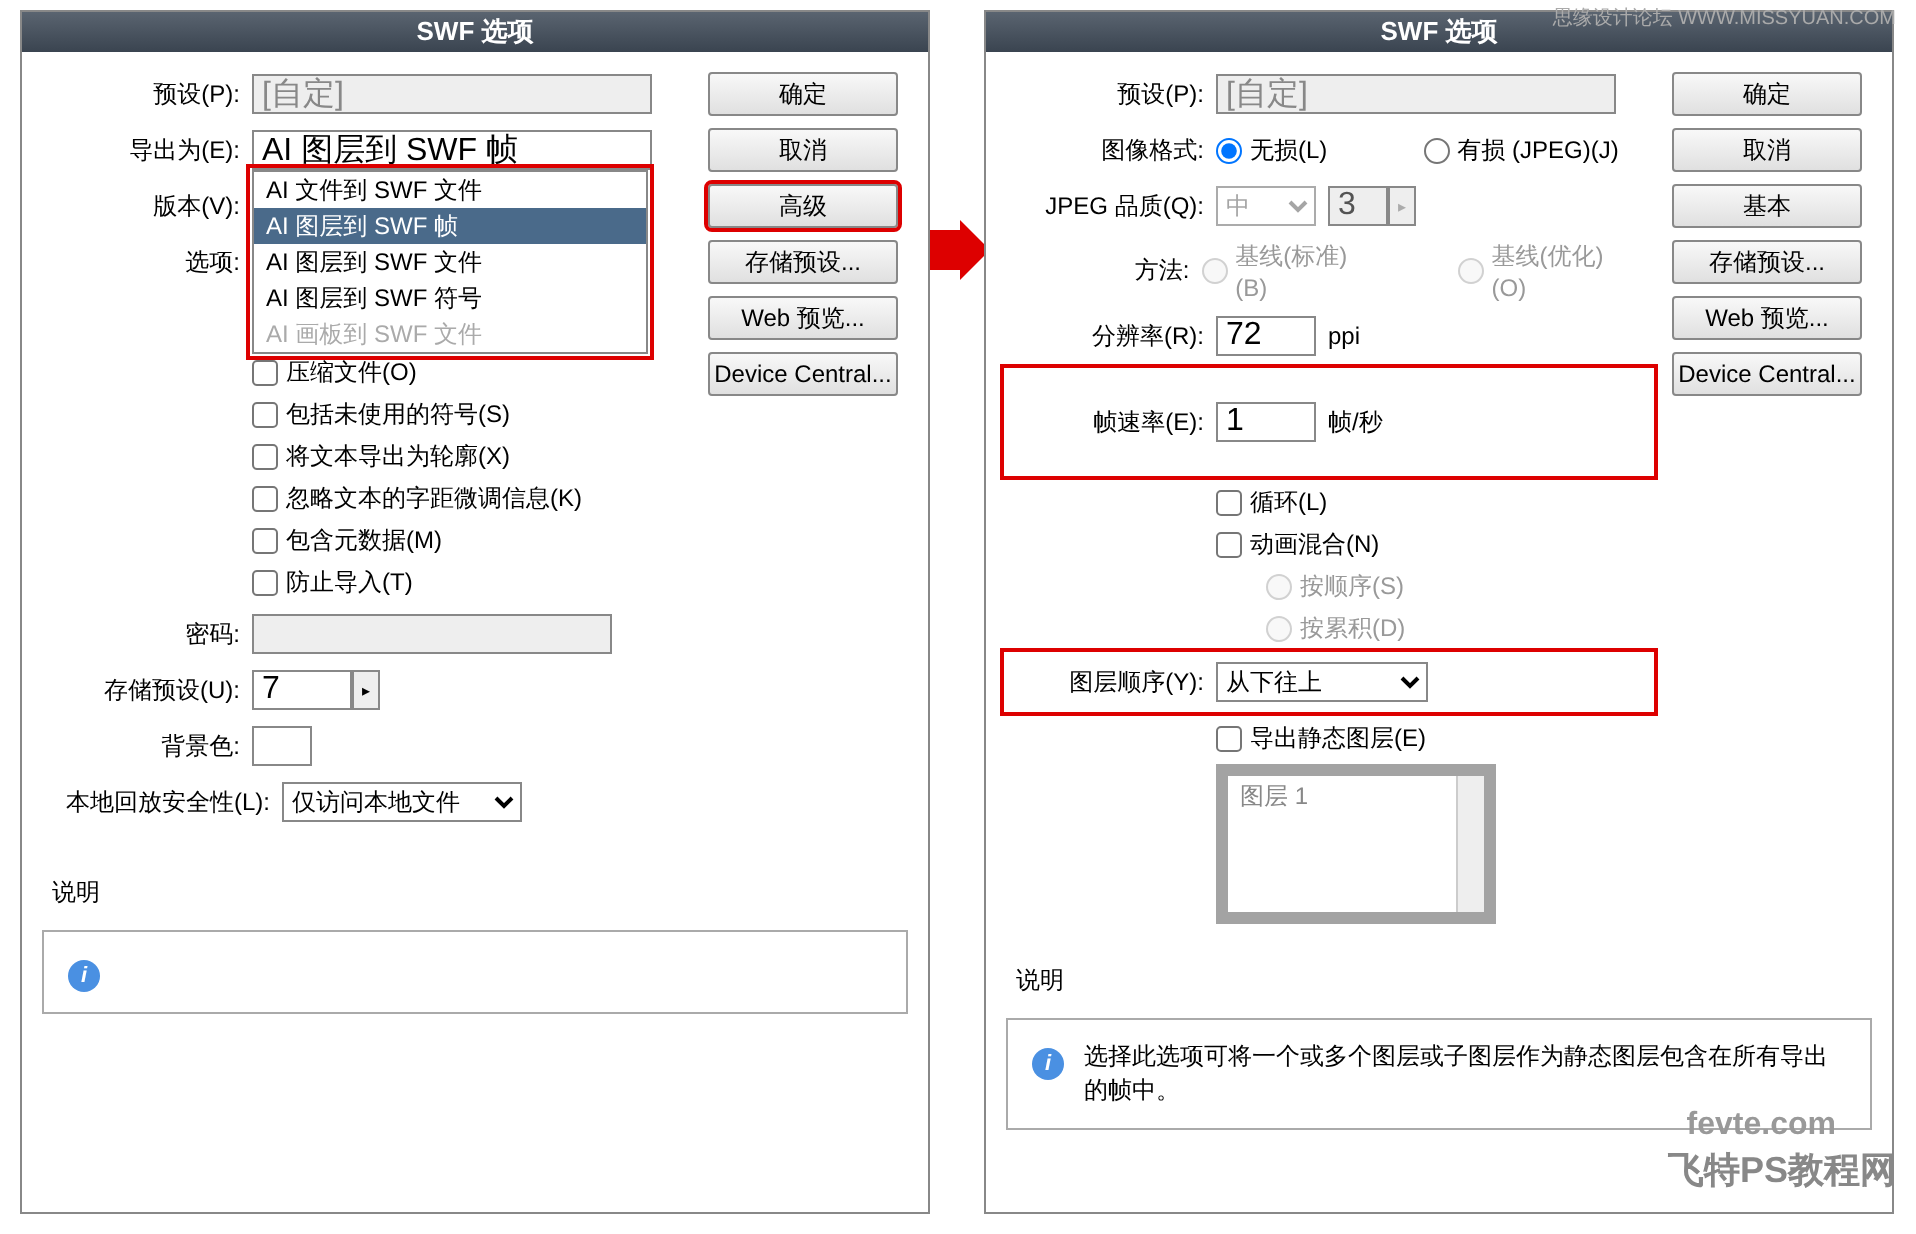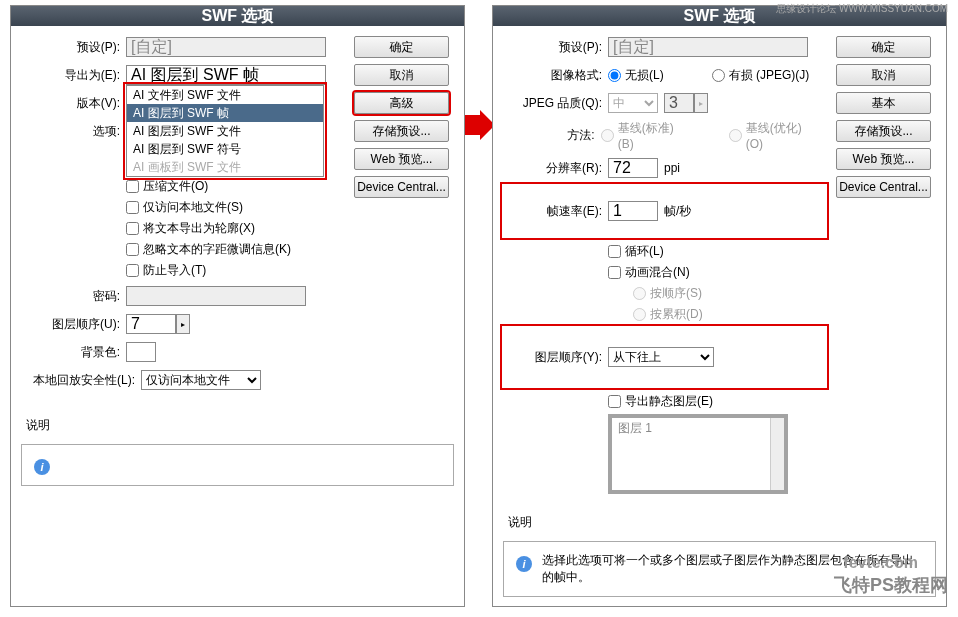--- a/index.html
+++ b/index.html
@@ -1,20 +1,20 @@
 <!DOCTYPE html>
 <html><head>
 <meta charset="utf-8">
 <style>
 * { box-sizing: border-box; margin: 0; padding: 0; }
 body { font-family: "Microsoft YaHei", SimSun, sans-serif; font-size: 12px; background: #fff; width: 958px; height: 617px; position: relative; }
 .dialog { position: absolute; width: 455px; height: 602px; border: 1px solid #888; background: #fff; top: 5px; }
 .dialog.left { left: 10px; }
 .dialog.right { left: 492px; }
-.titlebar { background: linear-gradient(to bottom, #5a6470, #3a4450); height: 20px; color: #fff; text-align: center; line-height: 20px; font-size: 16px; font-weight: bold; position: relative; }
+.titlebar { background: linear-gradient(to bottom, #5a6470, #3a4450); height: 20px; color: #fff; text-align: center; line-height: 20px; font-size: 13px; font-weight: bold; position: relative; }
 .content { display: flex; padding: 10px; }
 .form-area { flex: 1; padding-right: 10px; }
 .button-col { width: 100px; }
 .btn { display: block; width: 95px; height: 22px; margin-bottom: 6px; background: linear-gradient(to bottom, #f8f8f8, #e0e0e0); border: 1px solid #888; border-radius: 2px; font-size: 12px; cursor: pointer; }
 .btn.highlight-red { outline: 2px solid #d00; }
 .row { display: flex; align-items: center; margin-bottom: 6px; min-height: 22px; }
 .label { width: 105px; text-align: right; padding-right: 6px; }
 .input-text { border: 1px solid #888; height: 20px; padding: 0 4px; font-size: 16px; }
 .select { border: 1px solid #888; height: 20px; font-size: 12px; background: #fff; }
 .preset-select { width: 200px; background: #eee; color: #888; }
@@ -28,21 +28,21 @@
 .checkbox-row { display: flex; align-items: center; margin-bottom: 4px; padding-left: 105px; }
 .checkbox-row input { margin-right: 4px; }
 .radio-row { display: flex; align-items: center; gap: 32px; }
 .radio-row label { margin-right: 16px; display: flex; align-items: center; }
 .radio-row input { margin-right: 4px; }
 .small-input { width: 50px; }
 .spinner-btn { width: 14px; height: 20px; border: 1px solid #888; background: #eee; font-size: 8px; cursor: pointer; }
 .desc-box { border: 1px solid #aaa; margin: 10px; padding: 10px 12px; display: flex; align-items: flex-start; gap: 10px; }
 .info-icon { width: 16px; height: 16px; border-radius: 50%; background: #4a90e2; color: #fff; text-align: center; line-height: 16px; font-size: 11px; font-style: italic; font-weight: bold; flex-shrink: 0; margin-top: 4px; }
 .color-swatch { width: 30px; height: 20px; border: 1px solid #888; background: #fff; cursor: pointer; }
-.static-list { width: 180px; height: 80px; border: 4px solid #a3a3a3; background: #fff; margin-left: 105px; position: relative; }
+.static-list { width: 140px; height: 80px; border: 6px solid #a3a3a3; background: #fff; margin-left: 105px; position: relative; }
 .static-list-item { padding: 2px 6px; color: #888; }
 .static-list-scroll { position: absolute; right: 0; top: 0; bottom: 0; width: 14px; background: #eee; border-left: 1px solid #ccc; }
 .watermark1 { position: absolute; right: 40px; bottom: 45px; color: #999; font-size: 16px; font-weight: bold; }
 .watermark2 { position: absolute; right: 10px; bottom: 20px; color: #888; font-size: 18px; font-weight: bold; }
 .arrow { position: absolute; top: 110px; left: 465px; width: 30px; height: 30px; }
 .desc-header { font-size: 12px; margin: 10px 0 0 15px; }
 .radio-disabled { color: #999; }
 .top-watermark { position: absolute; right: 10px; top: 2px; color: #aaa; font-size: 10px; }
 </style>
 </head>
@@ -75,40 +75,44 @@
       <div class="row">
         <span class="label">选项:</span>
       </div>
       <div style="height:30px"></div>
       <div class="checkbox-row">
           <input type="checkbox" style="">
           <span>压缩文件(O)</span>
         </div>
       <div class="checkbox-row">
           <input type="checkbox" style="">
-          <span>仅访问本地文件(S)</span>
+          <span>包括未使用的符号(S)</span>
         </div>
       <div class="checkbox-row">
           <input type="checkbox" style="">
           <span>将文本导出为轮廓(X)</span>
         </div>
       <div class="checkbox-row">
           <input type="checkbox" style="">
           <span>忽略文本的字距微调信息(K)</span>
+        </div>
+      <div class="checkbox-row">
+          <input type="checkbox" style="">
+          <span>包含元数据(M)</span>
         </div>
       <div class="checkbox-row">
           <input type="checkbox" style="">
           <span>防止导入(T)</span>
         </div>
       <div class="row" style="margin-top:6px">
         <span class="label">密码:</span>
         <input class="input-text" style="width: 180px; background: rgb(238, 238, 238);" disabled="">
       </div>
       <div class="row">
-        <span class="label">图层顺序(U):</span>
+        <span class="label">存储预设(U):</span>
         <input class="input-text small-input" value="7" style="">
         <button class="spinner-btn">▸</button>
       </div>
       <div class="row">
         <span class="label">背景色:</span>
         <div class="color-swatch"></div>
       </div>
       <div class="row">
         <span class="label" style="width:120px">本地回放安全性(L):</span>
         <select class="select" style="width:120px"><option>仅访问本地文件</option></select>
@@ -192,21 +196,21 @@
           <span>动画混合(N)</span>
         </div>
       <div class="checkbox-row radio-disabled" style="padding-left:130px">
           <input type="radio" disabled="" style="">
           <span>按顺序(S)</span>
         </div>
       <div class="checkbox-row radio-disabled" style="padding-left:130px">
           <input type="radio" disabled="" style="">
           <span>按累积(D)</span>
         </div>
-      <div class="row highlight-red-box" style="padding:20px 0">
+      <div class="row highlight-red-box" style="padding:4px 0">
         <span class="label">图层顺序(Y):</span>
         <select class="select" style="width:106px"><option>从下往上</option></select>
       </div>
       <div class="checkbox-row">
           <input type="checkbox" style="">
           <span>导出静态图层(E)</span>
         </div>
       <div class="static-list">
         <div class="static-list-item">图层 1</div>
         <div class="static-list-scroll"></div>

